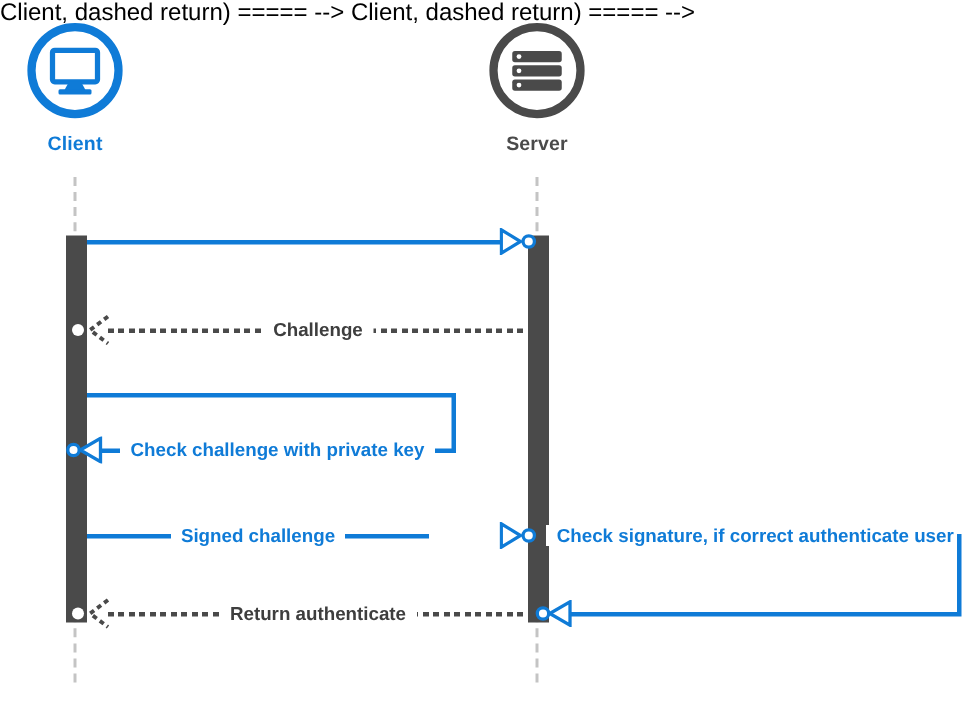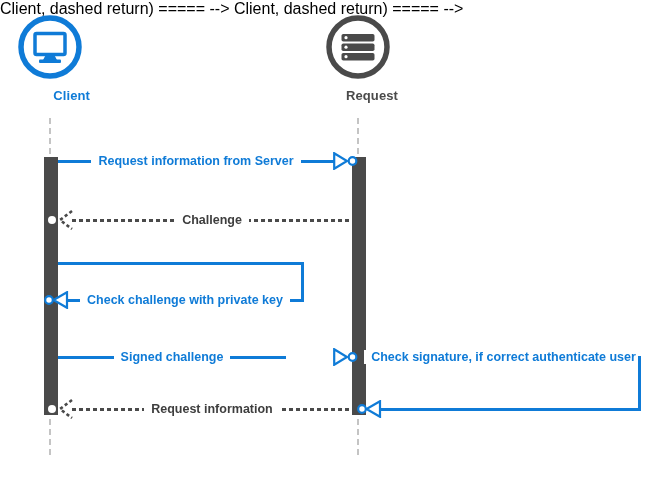--- a/index.html
+++ b/index.html
@@ -8,21 +8,21 @@
     --lifeline:#c4c4c4;
     --graytext:#3e3e3e;
   }
   html,body{margin:0;padding:0;background:#fff;}
   .stage{
     position:relative;width:649px;height:477px;background:#fff;overflow:hidden;
     font-family:"Liberation Sans",sans-serif;
   }
   .abs{position:absolute;}
   .actor-label{
-    position:absolute;width:80px;text-align:right;
+    position:absolute;width:80px;text-align:center;
     font-size:13px;font-weight:700;letter-spacing:.1px;
   }
   .lifeline{
     position:absolute;width:0;border-left:2px dashed var(--lifeline);
   }
   .activation{
     position:absolute;width:14px;background:var(--dark);
   }
   .msg{
     position:absolute;height:22px;display:flex;align-items:center;justify-content:center;
@@ -66,34 +66,33 @@
 
   <svg class="abs" style="left:324px;top:13px" width="68" height="68" viewBox="0 0 68 68">
     <circle cx="34" cy="34" r="29" fill="#fff" class="sd" stroke-width="5.5"></circle>
     <rect x="17.5" y="21" width="33" height="7.5" rx="1.8" class="fd"></rect>
     <rect x="17.5" y="30.5" width="33" height="7.5" rx="1.8" class="fd"></rect>
     <rect x="17.5" y="40" width="33" height="7.5" rx="1.8" class="fd"></rect>
     <circle cx="22" cy="24.7" r="1.6" fill="#fff"></circle>
     <circle cx="22" cy="34.2" r="1.6" fill="#fff"></circle>
     <circle cx="22" cy="43.7" r="1.6" fill="#fff"></circle>
   </svg>
-  <div class="actor-label" style="left:318px;top:88px;color:var(--dark)">Request</div>
+  <div class="actor-label" style="left:318px;top:88px;color:var(--dark)">Server</div>
 
   
   <div class="lifeline" style="left:49px;top:118px;height:337px"></div>
   <div class="lifeline" style="left:357px;top:118px;height:337px"></div>
 
   
   <div class="activation" style="left:44px;top:157px;height:258px"></div>
   <div class="activation" style="left:352px;top:157px;height:258px"></div>
 
   
   <div class="msg" style="left:58px;top:150px;width:276px">
     <div class="line line-solid"></div>
-    <span class="label label-blue">Request information from Server</span>
   </div>
   <svg class="abs" style="left:333px;top:152px" width="25" height="18" viewBox="0 0 25 18">
     <polygon points="1.2,1.2 1.2,16.8 14,9" class="fbw" stroke-width="2.2"></polygon>
     <circle cx="19.5" cy="9" r="3.8" class="fbw" stroke-width="2.2"></circle>
   </svg>
 
    Client, dashed return) ===== --&gt;
   <div class="msg" style="left:72px;top:209px;width:280px">
     <div class="line line-dashed"></div>
     <span class="label label-gray">Challenge</span>
@@ -133,20 +132,20 @@
   <div class="seg" style="left:638px;top:355.5px;width:3px;height:55px"></div>
   <div class="seg" style="left:379px;top:407.5px;width:259px;height:3px"></div>
   <svg class="abs" style="left:356px;top:400px" width="26" height="18" viewBox="0 0 26 18">
     <polygon points="24,1.2 24,16.8 10.5,9" class="fbw" stroke-width="2.2"></polygon>
     <circle cx="6" cy="9" r="3.8" class="fbw" stroke-width="2.2"></circle>
   </svg>
 
    Client, dashed return) ===== --&gt;
   <div class="msg" style="left:72px;top:398px;width:280px">
     <div class="line line-dashed"></div>
-    <span class="label label-gray">Request information</span>
+    <span class="label label-gray">Return authenticate</span>
   </div>
   <svg class="abs" style="left:57px;top:398px" width="18" height="22" viewBox="0 0 18 22">
     <path d="M15,2 L3,11 L15,20" fill="none" class="sd" stroke-width="2.6" stroke-dasharray="3.2,2.6"></path>
   </svg>
   <div class="dot-white" style="left:48px;top:405px"></div>
 
 </div>
 
 </body></html>

